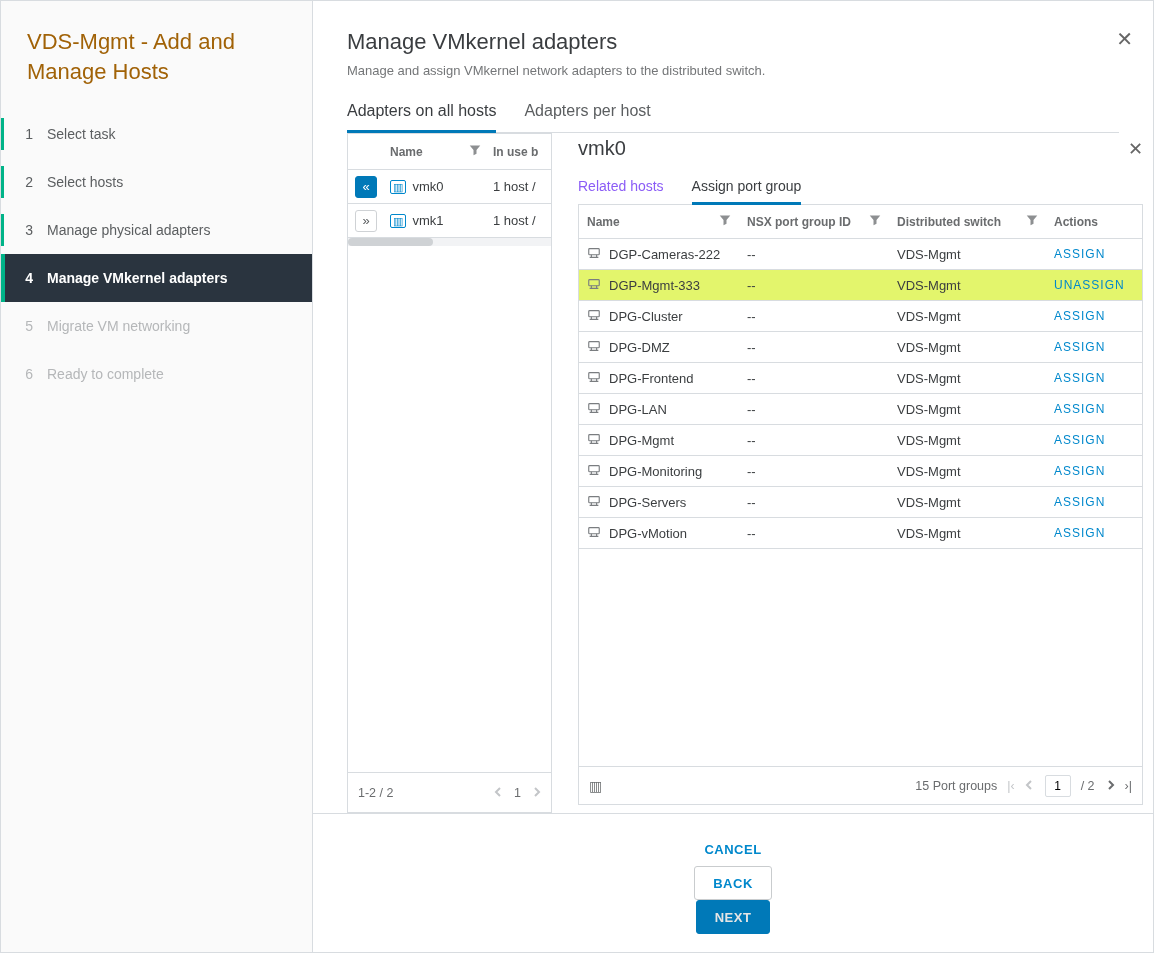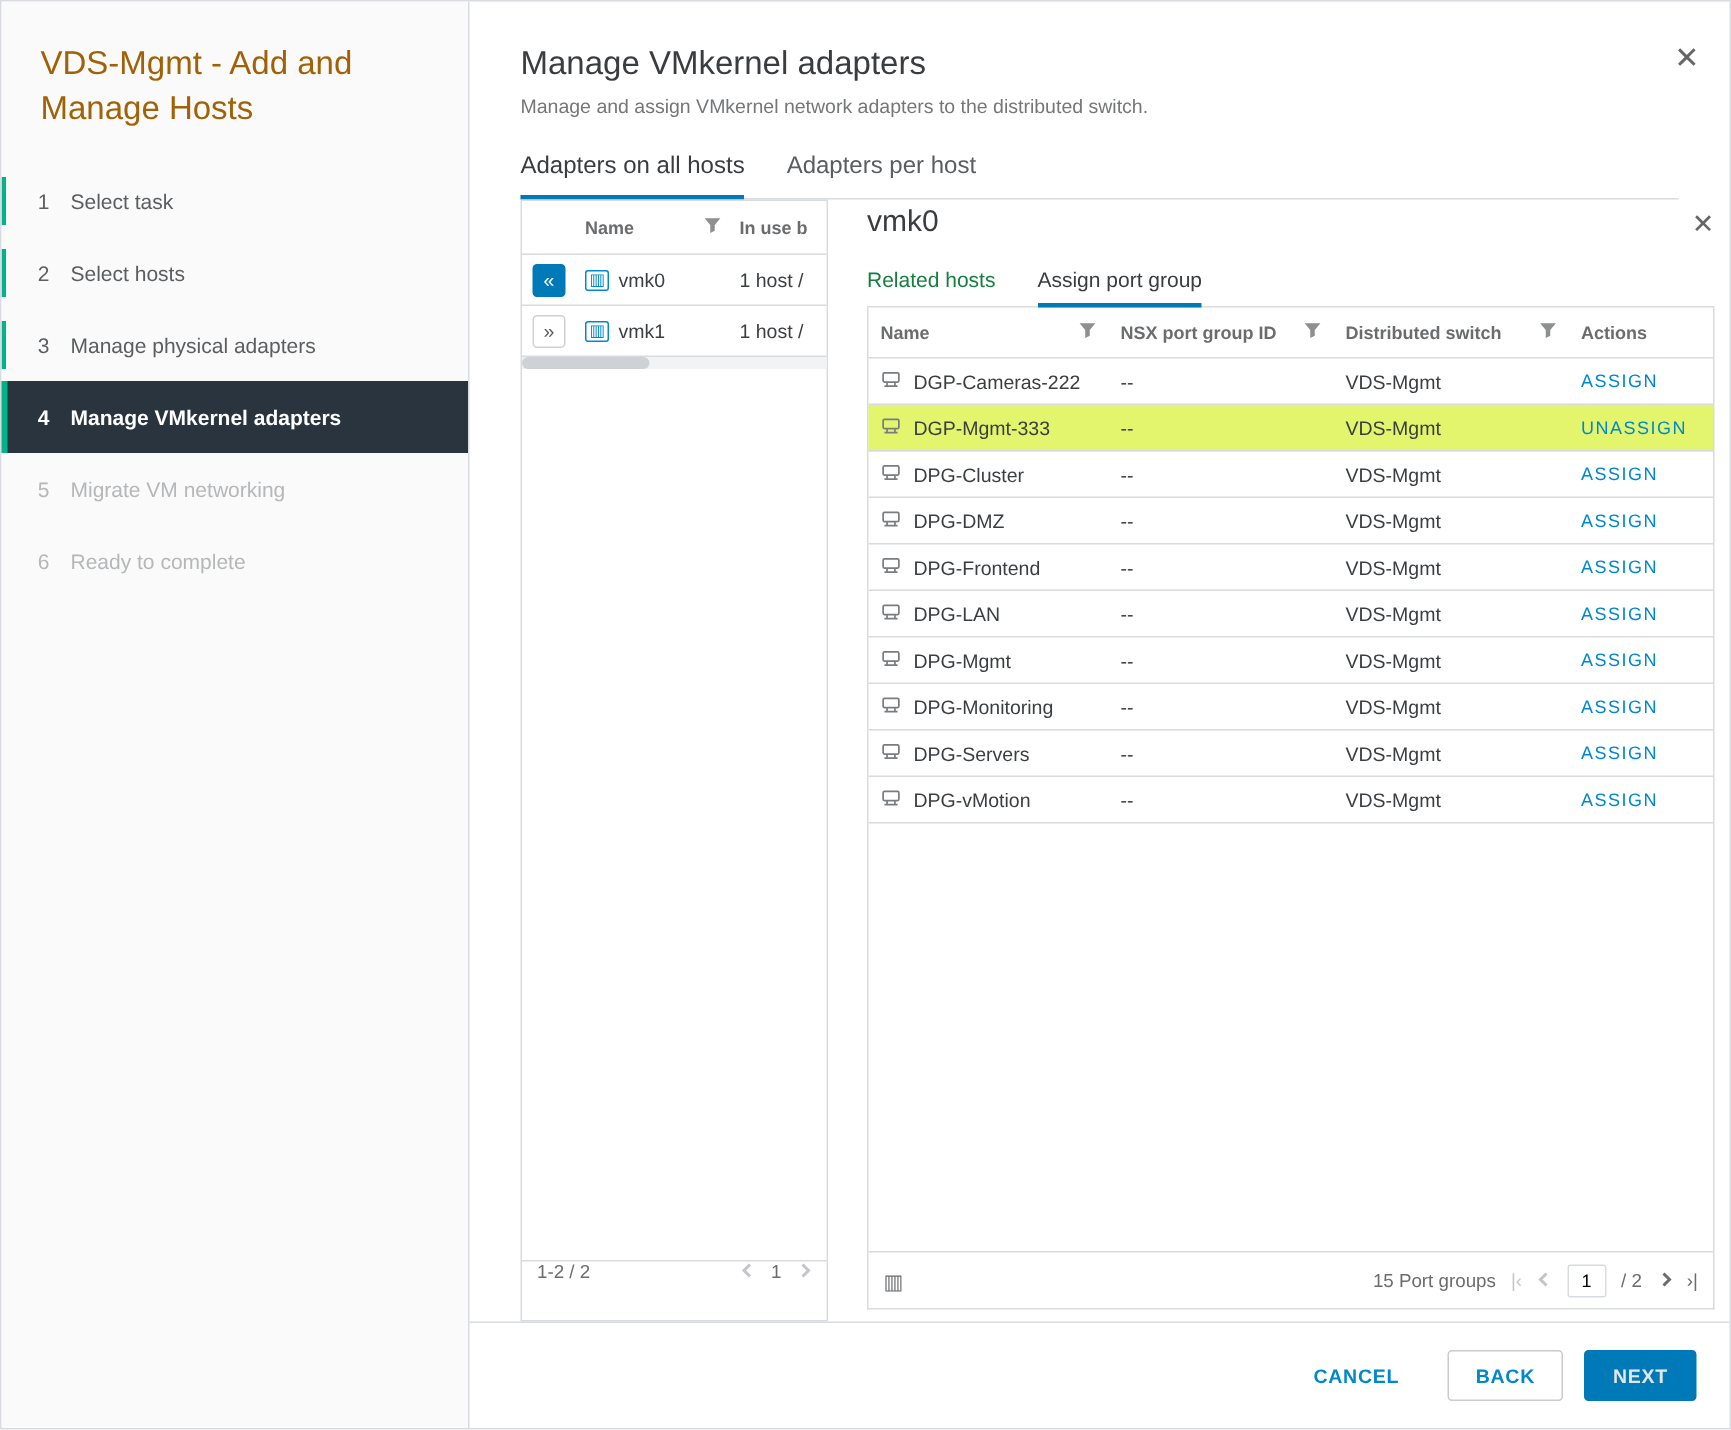--- a/index.html
+++ b/index.html
@@ -111,32 +111,32 @@
     width:22px;height:22px;border:1px solid #cfd2d5;border-radius:3px;background:#fff;
     display:flex;align-items:center;justify-content:center;cursor:pointer;font-size:13px;color:#5b5e60;
   }
   .expand-btn.active{background:var(--link);border-color:var(--link);color:#fff}
   .nic-ic{
     font-size:11px;color:var(--link2);border:1px solid var(--link2);border-radius:2px;padding:0 2px;line-height:12px;
   }
   .filter-ic{margin-left:auto}
 
   .atable-footer{
-    margin-top:auto;border-top:1px solid var(--border);height:40px;display:flex;align-items:flex-start;padding:0 10px;color:#6a6c6e;font-size:12.5px;
+    margin-top:auto;border-top:1px solid var(--border);height:40px;display:flex;align-items:center;padding:0 10px;color:#6a6c6e;font-size:12.5px;
   }
   .atable-scroll{height:8px;background:#f2f3f5;position:relative}
   .atable-scroll::before{content:"";position:absolute;left:0;top:0;height:100%;width:42%;background:#cfd2d5;border-radius:4px}
   .pager-mini{margin-left:auto;display:flex;align-items:center;gap:10px}
 
   
   .detail-head{display:flex;align-items:center;margin:4px 0 10px 0}
   .detail-head h3{font-size:20px;font-weight:400;margin:0;color:#3a3d40}
   .detail-head .close{margin-left:auto;font-size:18px;cursor:pointer;color:#666}
   .dtabs{display:flex;gap:28px;border-bottom:1px solid var(--border)}
-  .dtab{padding:8px 0;font-size:14px;cursor:pointer;color:#15803d;border-bottom:3px solid transparent;margin-bottom:-1px}
+  .dtab{padding:8px 0;font-size:14px;cursor:pointer;color:#8b5cf6;border-bottom:3px solid transparent;margin-bottom:-1px}
   .dtab.active{border-bottom-color:var(--link);color:#3a3d40;font-weight:500}
 
   .pg-table{flex:1;border:1px solid var(--border);border-top:none;display:flex;flex-direction:column;min-height:0;margin-bottom:8px}
   .pg-head,.pg-row{display:flex;align-items:center;border-bottom:1px solid var(--border)}
   .pg-head{height:34px;font-size:12px;color:#6a6c6e;font-weight:600}
   .pg-row{height:31px;font-size:13px}
   .pg-row.hl{background:var(--hl)}
   .pgc{padding:0 8px;display:flex;align-items:center;gap:8px;overflow:hidden;white-space:nowrap}
   .pgc.name{flex:0 0 160px}
   .pgc.nsx{flex:0 0 150px}
@@ -150,21 +150,21 @@
   .pg-pager{margin-left:auto;display:flex;align-items:center;gap:10px}
   .pg-pager .pginp{width:26px;height:22px;border:1px solid var(--border);text-align:center;border-radius:2px;font-size:12px;background:#fff}
 
   svg.filter{width:12px;height:12px;fill:#8d8f91}
   svg.chev{width:10px;height:10px;stroke:#6a6c6e;stroke-width:2;fill:none}
   svg.chev.light{stroke:#c3c5c8}
 
   
   .bottom{
     border-top:1px solid var(--border);
-    padding:18px 22px;display:flex;justify-content:flex-end;gap:14px;align-items:center;
+    padding:18px 22px;display:flex;justify-content:flex-end;align-items:center;flex-direction:column;
   }
   .btn{
     height:34px;padding:0 18px;border-radius:3px;font-size:13px;font-weight:600;letter-spacing:.5px;cursor:pointer;display:flex;align-items:center;
   }
   .btn.ghost{background:none;border:none;color:var(--link2)}
   .btn.outline{background:#fff;border:1px solid #c9ccce;color:var(--link2)}
   .btn.primary{background:var(--link);border:1px solid var(--link);color:#e5e5e5}
 </style>
 </head>
 <body>

